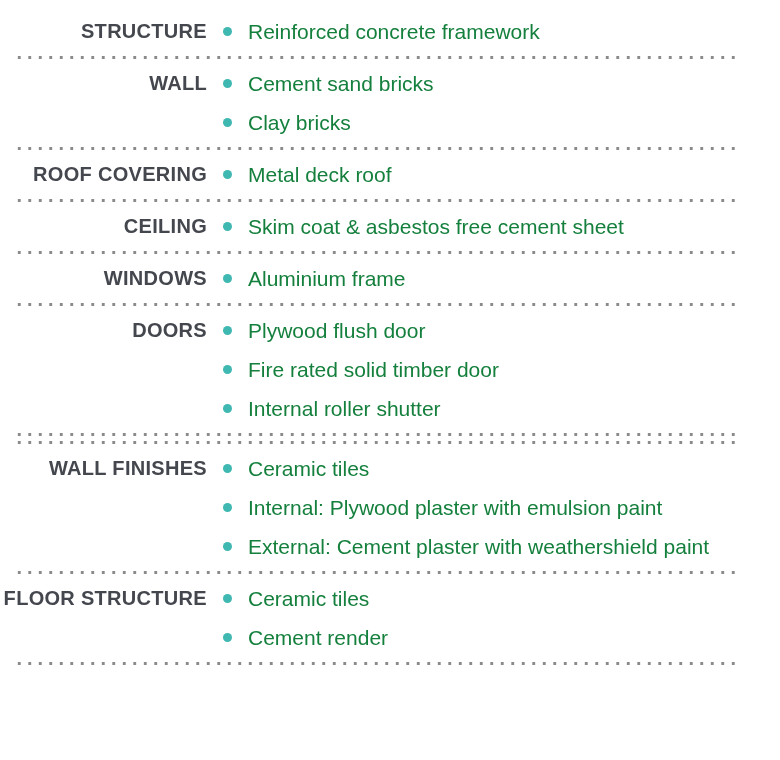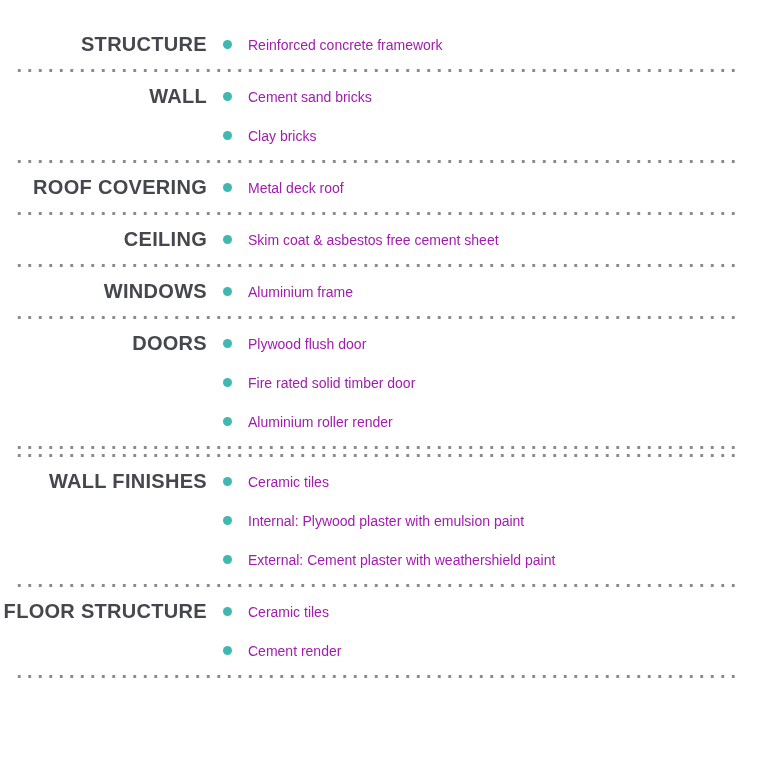--- a/index.html
+++ b/index.html
@@ -7,21 +7,21 @@
     padding: 0;
     background: #ffffff;
   }
   body {
     width: 780px;
     height: 760px;
     font-family: "Liberation Sans", sans-serif;
     overflow: hidden;
   }
   .spec-wrap {
-    padding-top: 25px;
+    padding-top: 12px;
     width: 748px;
   }
   .spec-row {
     display: flex;
     align-items: center;
     height: 39px;
   }
   .label-cell {
     width: 207px;
     flex: none;
@@ -34,22 +34,22 @@
   .bullet {
     width: 9px;
     height: 9px;
     border-radius: 50%;
     background: #3FB8B2;
     margin-left: 16px;
     margin-right: 16px;
     flex: none;
   }
   .item-text {
-    font-size: 14px;
-    color: #a21caf;
+    font-size: 21px;
+    color: #15803d;
     white-space: nowrap;
   }
   .dotted-separator {
     height: 3px;
     margin: 5px 8px 5px 14px;
     background-image: radial-gradient(circle, #8A8A8A 1.5px, transparent 1.6px);
     background-size: 10.5px 3px;
     background-repeat: repeat-x;
     background-position: left center;
   }
@@ -112,21 +112,21 @@
 
   <div class="spec-row">
     <div class="label-cell"></div>
     <span class="bullet"></span>
     <div class="item-text">Fire rated solid timber door</div>
   </div>
 
   <div class="spec-row">
     <div class="label-cell"></div>
     <span class="bullet"></span>
-    <div class="item-text">Aluminium roller render</div>
+    <div class="item-text">Internal roller shutter</div>
   </div>
 
   <div class="dotted-separator"></div>
 
 
   <div class="dotted-separator"></div>
 
   <div class="spec-row">
     <div class="label-cell">WALL FINISHES</div>
     <span class="bullet"></span>

